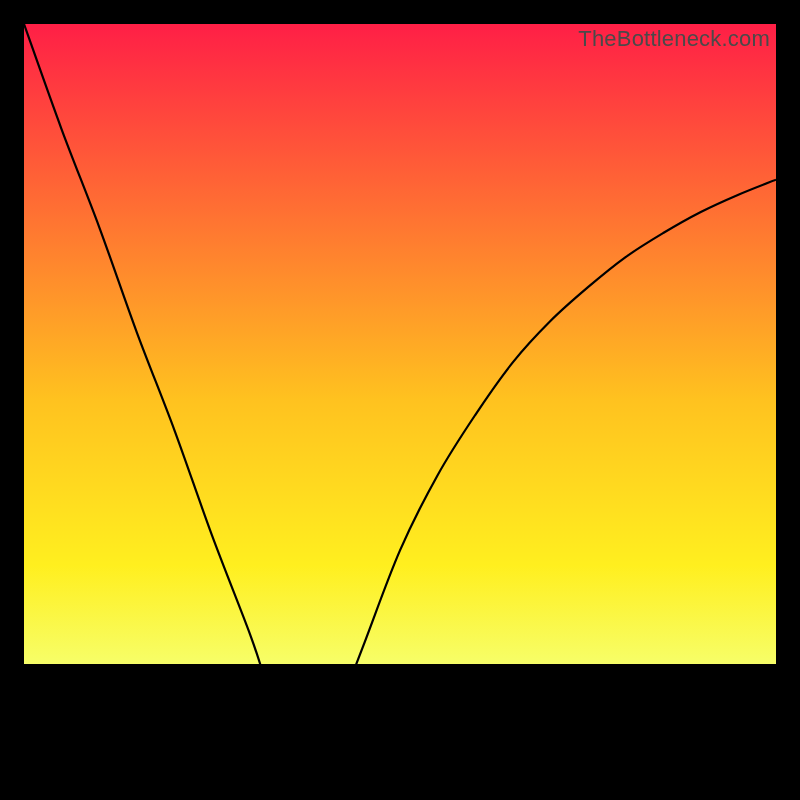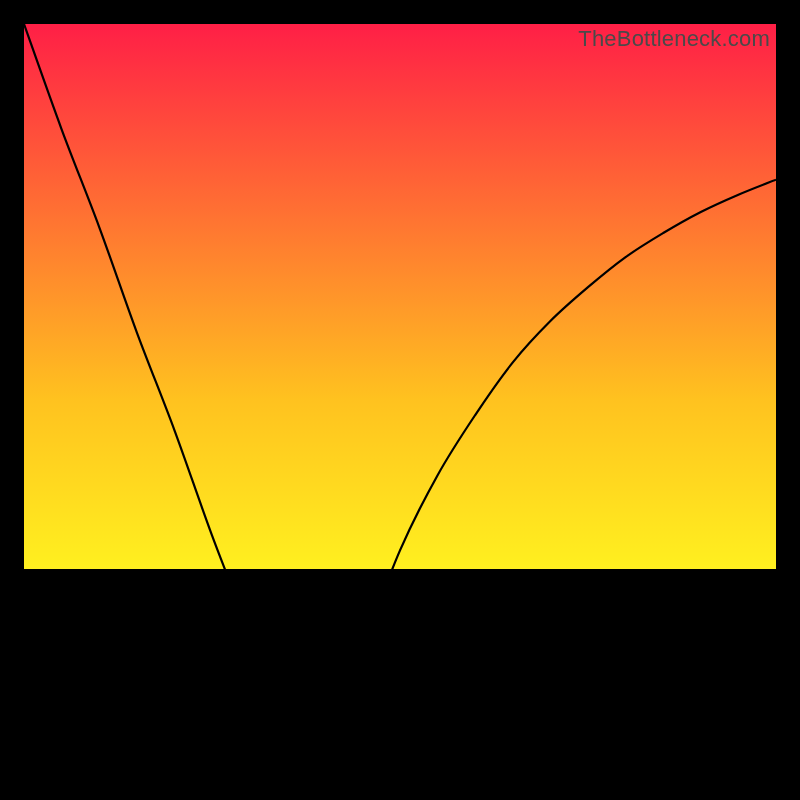--- a/index.html
+++ b/index.html
@@ -7,21 +7,21 @@
   body {
     background: #000;
     font-family: Arial, Helvetica, sans-serif;
     position: relative;
   }
   .frame {
     position: absolute;
     left: 24px;
     top: 24px;
     width: 752px;
-    height: 545px;
+    height: 640px;
     overflow: hidden;
   }
   .gradient {
     position: absolute;
     inset: 0;
   }
   .watermark {
     position: absolute;
     top: 2px;
     right: 6px;

